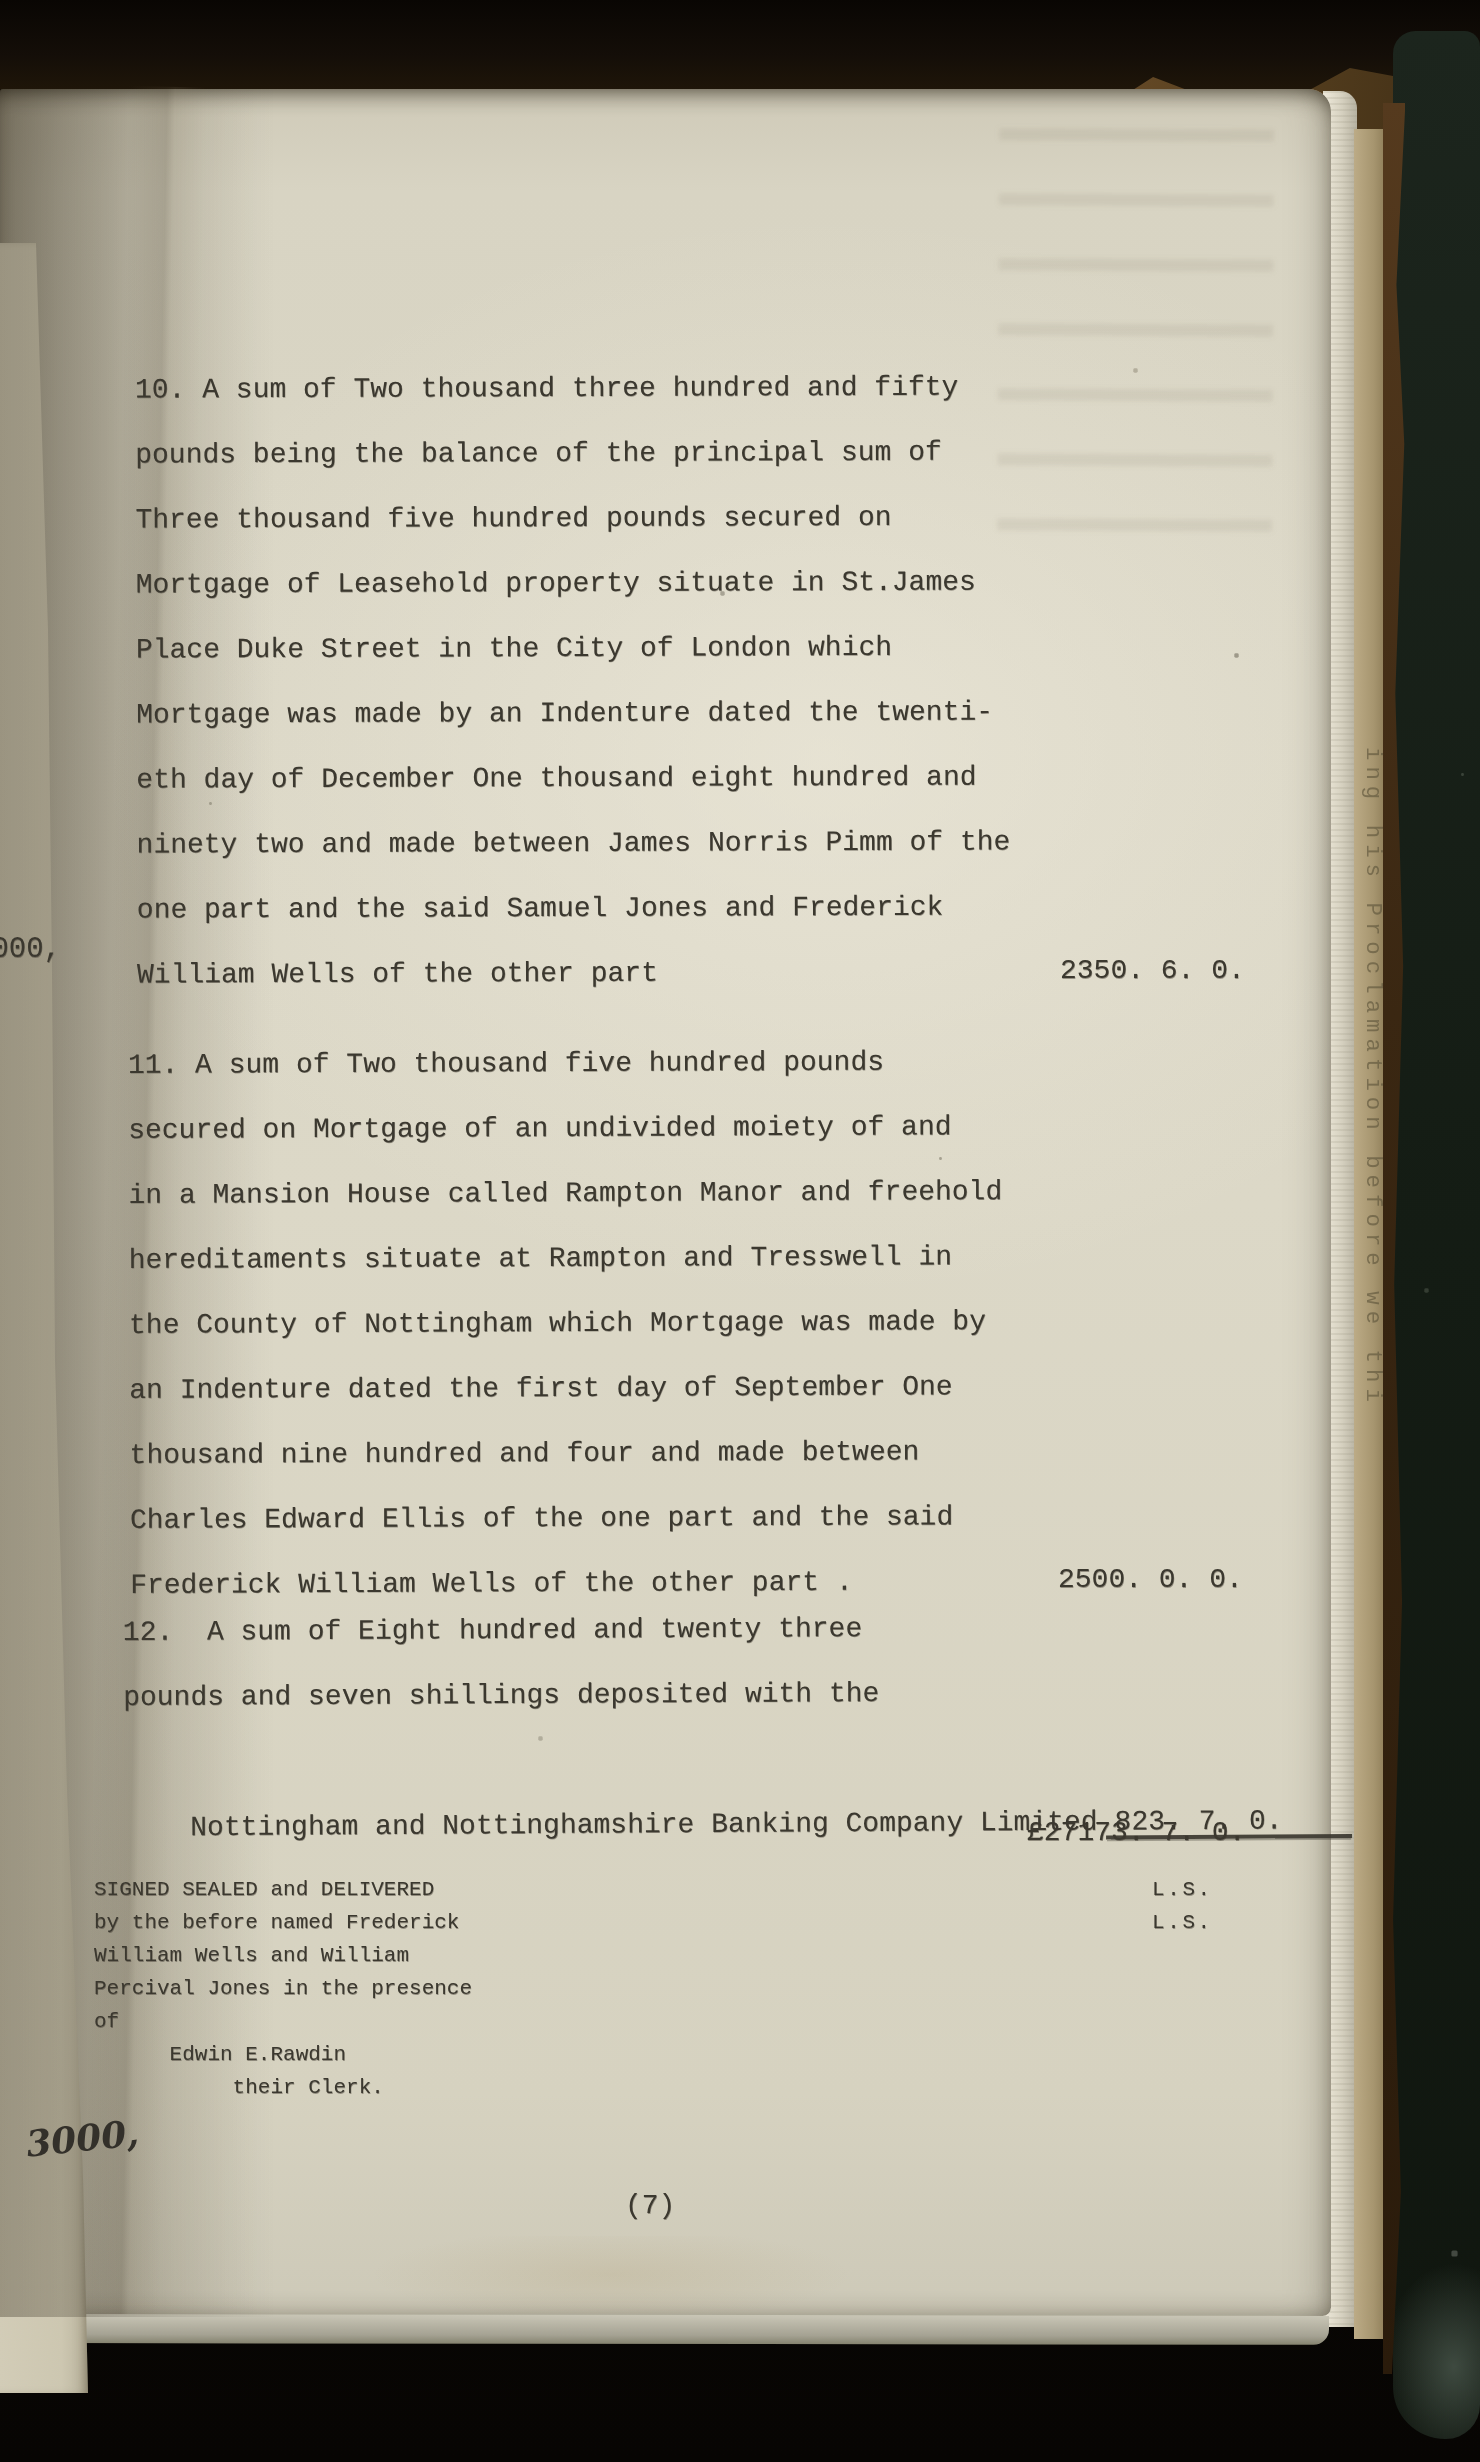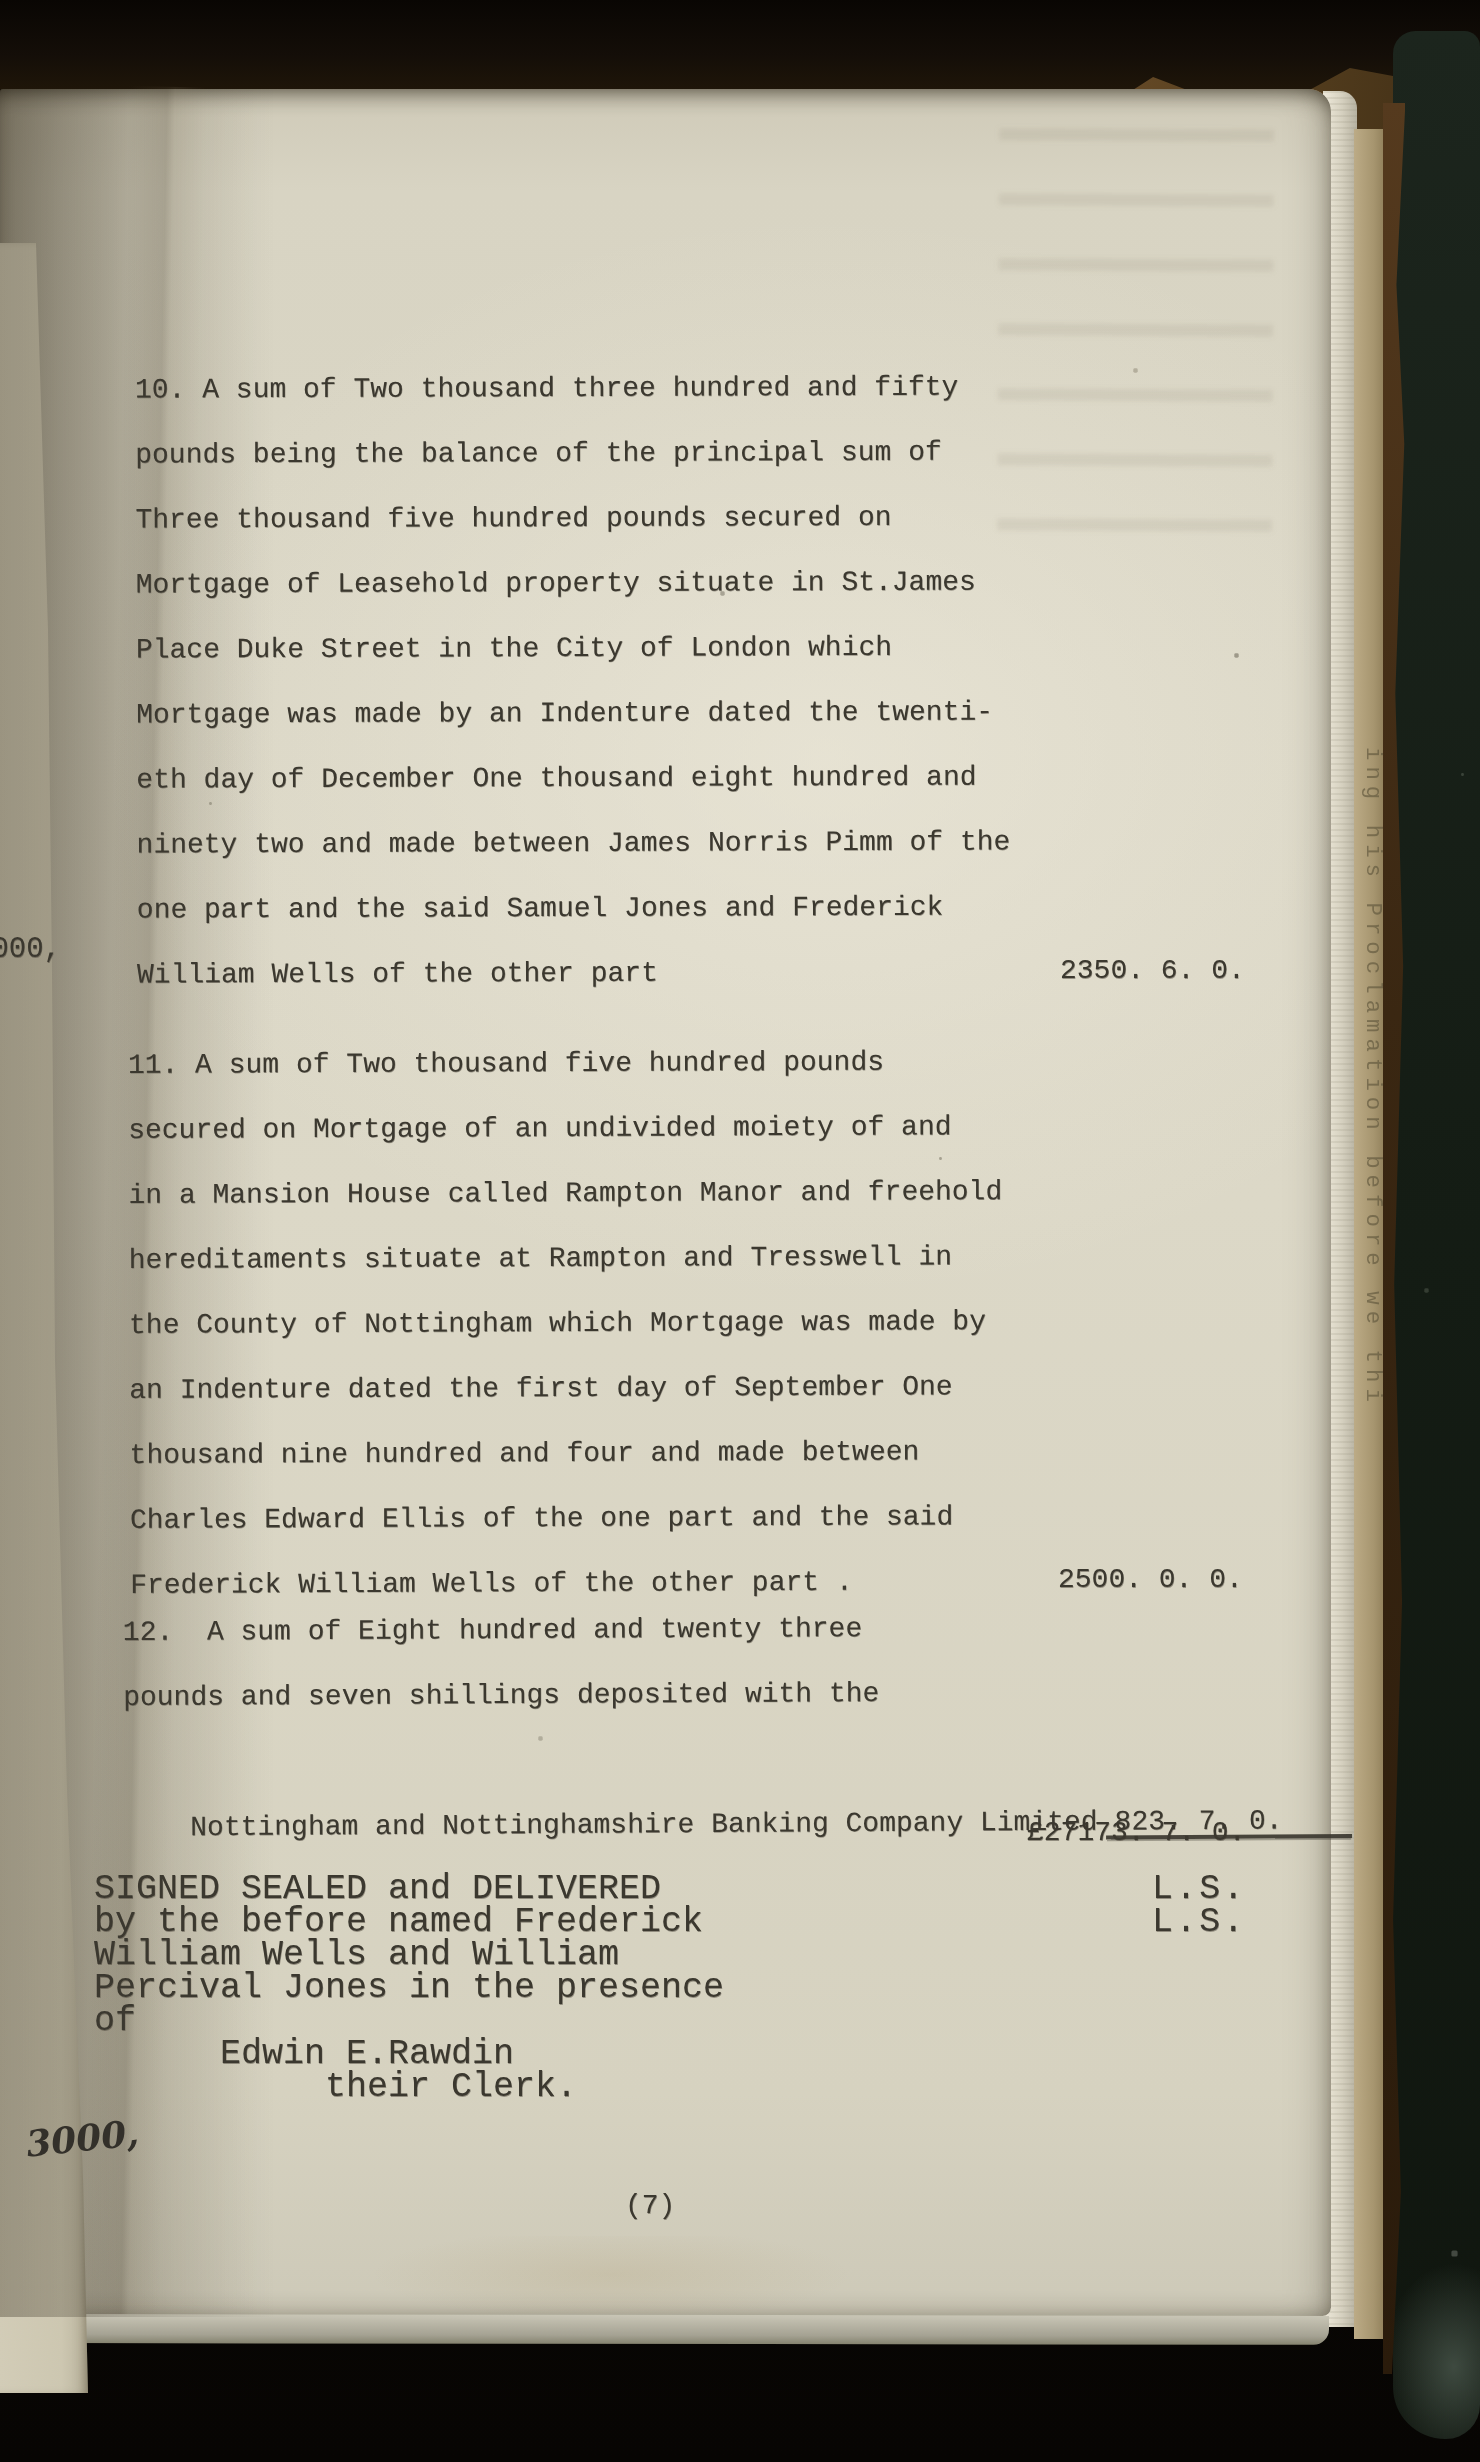--- a/index.html
+++ b/index.html
@@ -74,21 +74,21 @@
      box-shadow:722px 593px 0 1.7px rgba(60,55,40,.35),1236px 655px 0 1.7px rgba(60,55,40,.4),
        940px 1158px 0 0.9px rgba(60,55,40,.35),210px 803px 0 0.9px rgba(60,55,40,.3),
        540px 1738px 0 1.7px rgba(60,55,40,.25),1135px 370px 0 1.7px rgba(90,80,60,.3),
        1426px 1290px 0 1.7px rgba(200,210,190,.18),1454px 2253px 0 2.6px rgba(220,225,210,.25),
        1462px 774px 0 0.9px rgba(200,210,190,.2);}
 
   
   .t{position:absolute;font-family:"Liberation Mono","DejaVu Sans Mono",monospace;
      font-size:28px;line-height:65px;color:#3b382f;white-space:pre;letter-spacing:0;
      text-shadow:0.5px 0.7px 0.6px rgba(59,54,44,.45);}
-  .sig{line-height:33px;font-size:35px;}
+  .sig{line-height:33px;font-size:21px;}
   #item10{left:136px;top:356px;transform:rotate(-.2deg);}
   #amt10{left:1060px;top:938px;}
   #item11{left:129px;top:1031px;transform:rotate(-.25deg);}
   #amt11{left:1058px;top:1547px;text-align:center;}
   #item12{left:123px;top:1598px;transform:rotate(-.3deg);}
   #item12-line3{left:123px;top:1727px;transform:rotate(-.35deg);}
   .amt-underlined{position:relative;display:inline-block;margin-left:17px;}
   .amt-underlined::after{content:"";position:absolute;left:-8.6px;right:-69px;bottom:14.6px;height:4.3px;
      background:rgba(55,52,44,.9);box-shadow:0 2.6px 0 -0.9px rgba(55,52,44,.35);}
   #total{left:1007px;top:1800px;margin-left:20px;}

